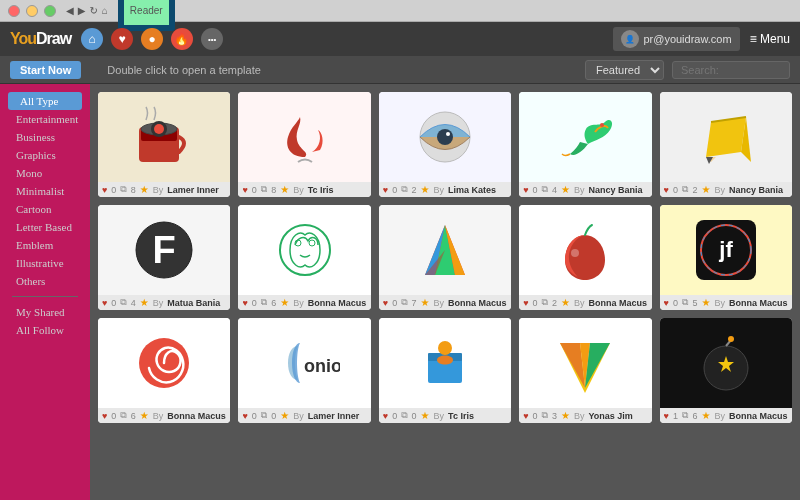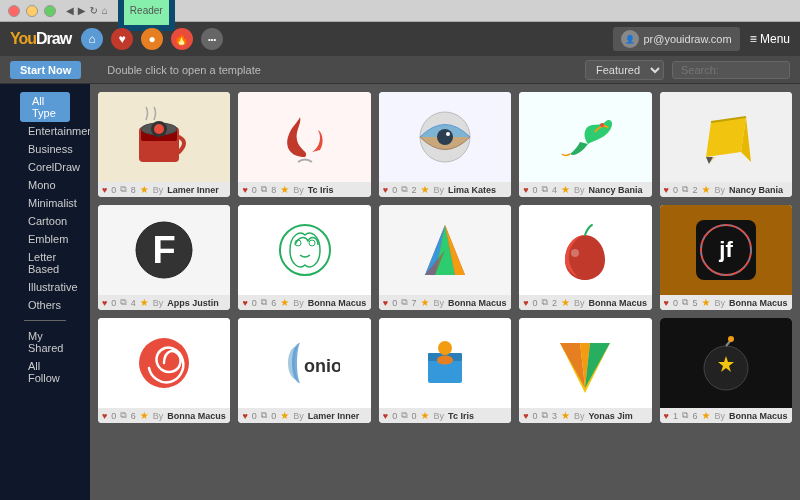--- a/index.html
+++ b/index.html
@@ -112,23 +112,24 @@
     
     .main-layout {
       display: flex;
       height: calc(500px - 22px - 34px - 28px);
       background: #555;
     }
 
     
     .sidebar {
       width: 90px;
-      background: #0f172a;
-      padding: 8px 16px;
+      background: #be185d;
+      padding: 8px 4px;
       flex-shrink: 0;
+      font-family: Liberation Serif, serif;
     }
     .sidebar-section { margin-bottom: 4px; }
     .sidebar-item {
       padding: 3px 12px;
       font-size: 11px;
       color: #ccc;
       cursor: pointer;
     }
     .sidebar-item.active { color: #fff; background: #5a9ad5; border-radius: 3px; margin: 0 4px; }
     .sidebar-divider { height: 1px; background: #666; margin: 6px 8px; }
@@ -222,26 +223,26 @@
   </div>
 </div>
 
 <div class="main-layout">
 
   <div class="sidebar">
     <div class="sidebar-section">
       <div class="sidebar-item active">All Type</div>
       <div class="sidebar-item">Entertainment</div>
       <div class="sidebar-item">Business</div>
-      <div class="sidebar-item">CorelDraw</div>
+      <div class="sidebar-item">Graphics</div>
       <div class="sidebar-item">Mono</div>
       <div class="sidebar-item">Minimalist</div>
       <div class="sidebar-item">Cartoon</div>
+      <div class="sidebar-item">Letter Based</div>
       <div class="sidebar-item">Emblem</div>
-      <div class="sidebar-item">Letter Based</div>
       <div class="sidebar-item">Illustrative</div>
       <div class="sidebar-item">Others</div>
     </div>
     <div class="sidebar-divider"></div>
     <div class="sidebar-item">My Shared</div>
     <div class="sidebar-item">All Follow</div>
   </div>
 
   <div class="content">
     <div class="grid">
@@ -359,21 +360,21 @@
             <text x="35" y="48" text-anchor="middle" font-size="38" font-weight="bold" fill="white" font-family="Arial">F</text>
           </svg>
         </div>
         <div class="card-footer">
           <span class="heart-small">♥</span>
           <span class="card-stat">0</span>
           <span style="font-size:9px;color:#888;">⧉</span>
           <span class="card-stat">4</span>
           <span class="star">★</span>
           <span class="by">By</span>
-          <span class="author">Apps Justin</span>
+          <span class="author">Matua Bania</span>
         </div>
       </div>
 
       <div class="card">
         <div class="card-img" style="background:#fff;">
           <svg width="70" height="70" viewBox="0 0 70 70">
             <circle cx="35" cy="35" r="25" fill="none" stroke="#27ae60" stroke-width="2"></circle>
             <path d="M20 35 C20 20 30 15 35 20 C40 15 50 20 50 35 C50 50 40 55 35 50 C30 55 20 50 20 35Z" fill="none" stroke="#27ae60" stroke-width="1.5"></path>
             <path d="M25 30 C28 22 35 20 38 26 C41 20 48 22 48 30" fill="none" stroke="#27ae60" stroke-width="1.5"></path>
             <circle cx="28" cy="28" r="3" fill="none" stroke="#27ae60" stroke-width="1"></circle>
@@ -427,21 +428,21 @@
           <span class="card-stat">0</span>
           <span style="font-size:9px;color:#888;">⧉</span>
           <span class="card-stat">2</span>
           <span class="star">★</span>
           <span class="by">By</span>
           <span class="author">Bonna Macus</span>
         </div>
       </div>
 
       <div class="card">
-        <div class="card-img" style="background:#a16207;">
+        <div class="card-img" style="background:#fef9c3;">
           <svg width="70" height="70" viewBox="0 0 70 70">
             <rect x="5" y="5" width="60" height="60" rx="8" fill="#111"></rect>
             <circle cx="35" cy="35" r="25" fill="none" stroke="#e74c3c" stroke-width="2"></circle>
             <circle cx="35" cy="35" r="25" fill="none" stroke="#3498db" stroke-width="1" stroke-dasharray="4 4"></circle>
             <text x="35" y="42" text-anchor="middle" font-size="22" font-weight="bold" fill="white" font-family="Arial">jf</text>
           </svg>
         </div>
         <div class="card-footer">
           <span class="heart-small">♥</span>
           <span class="card-stat">0</span>

